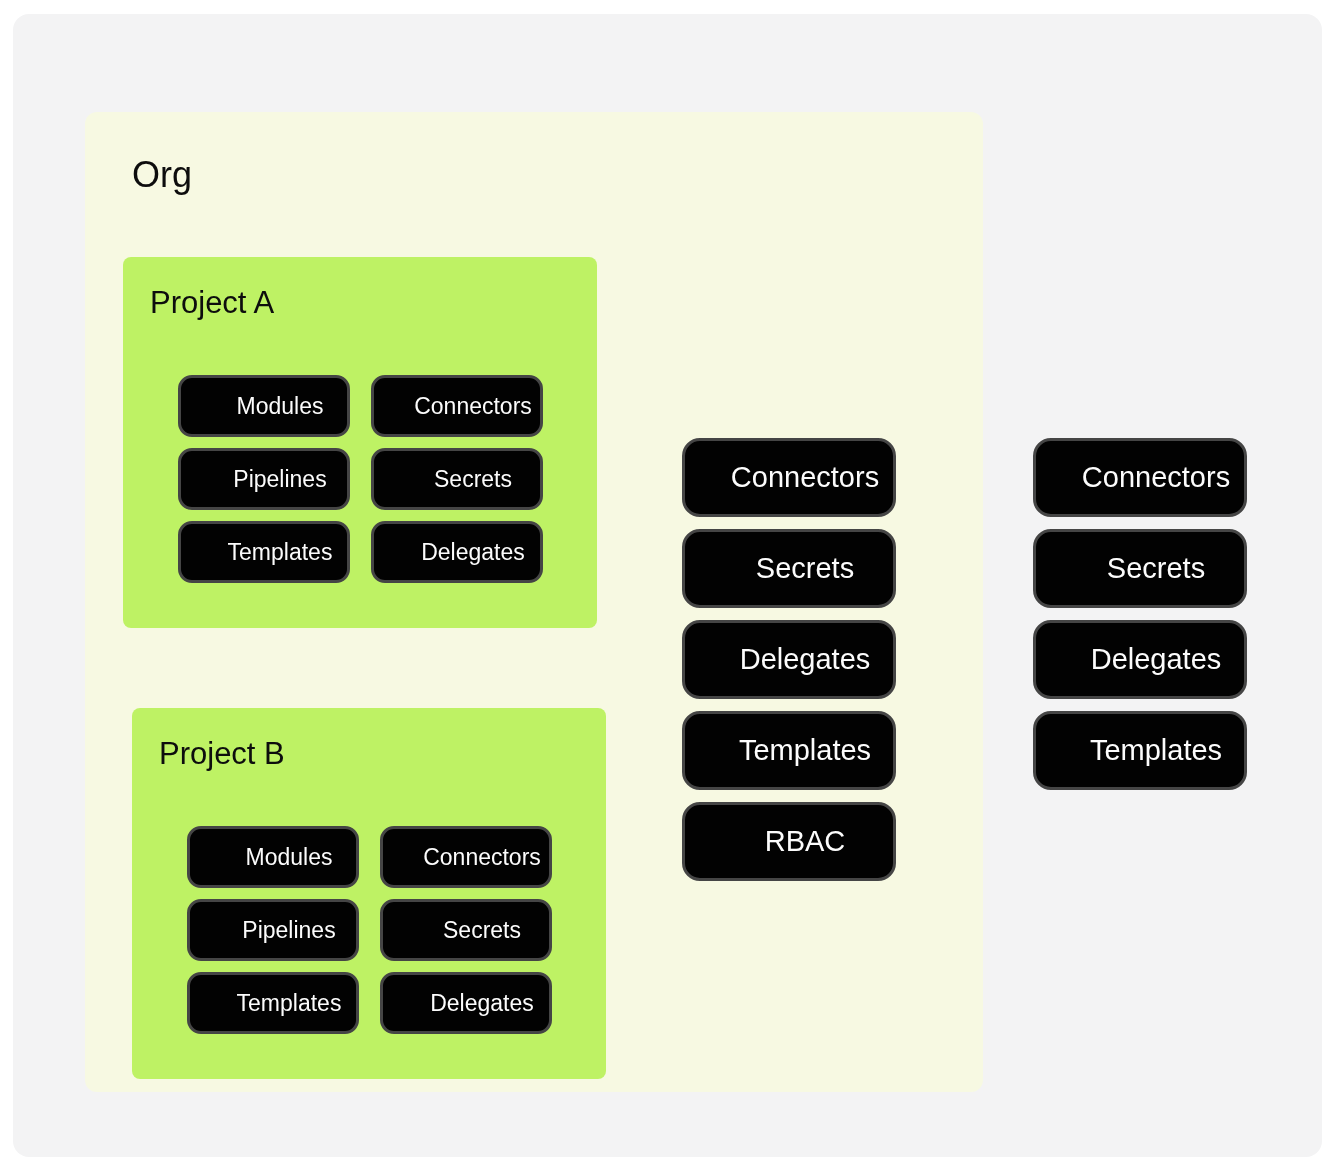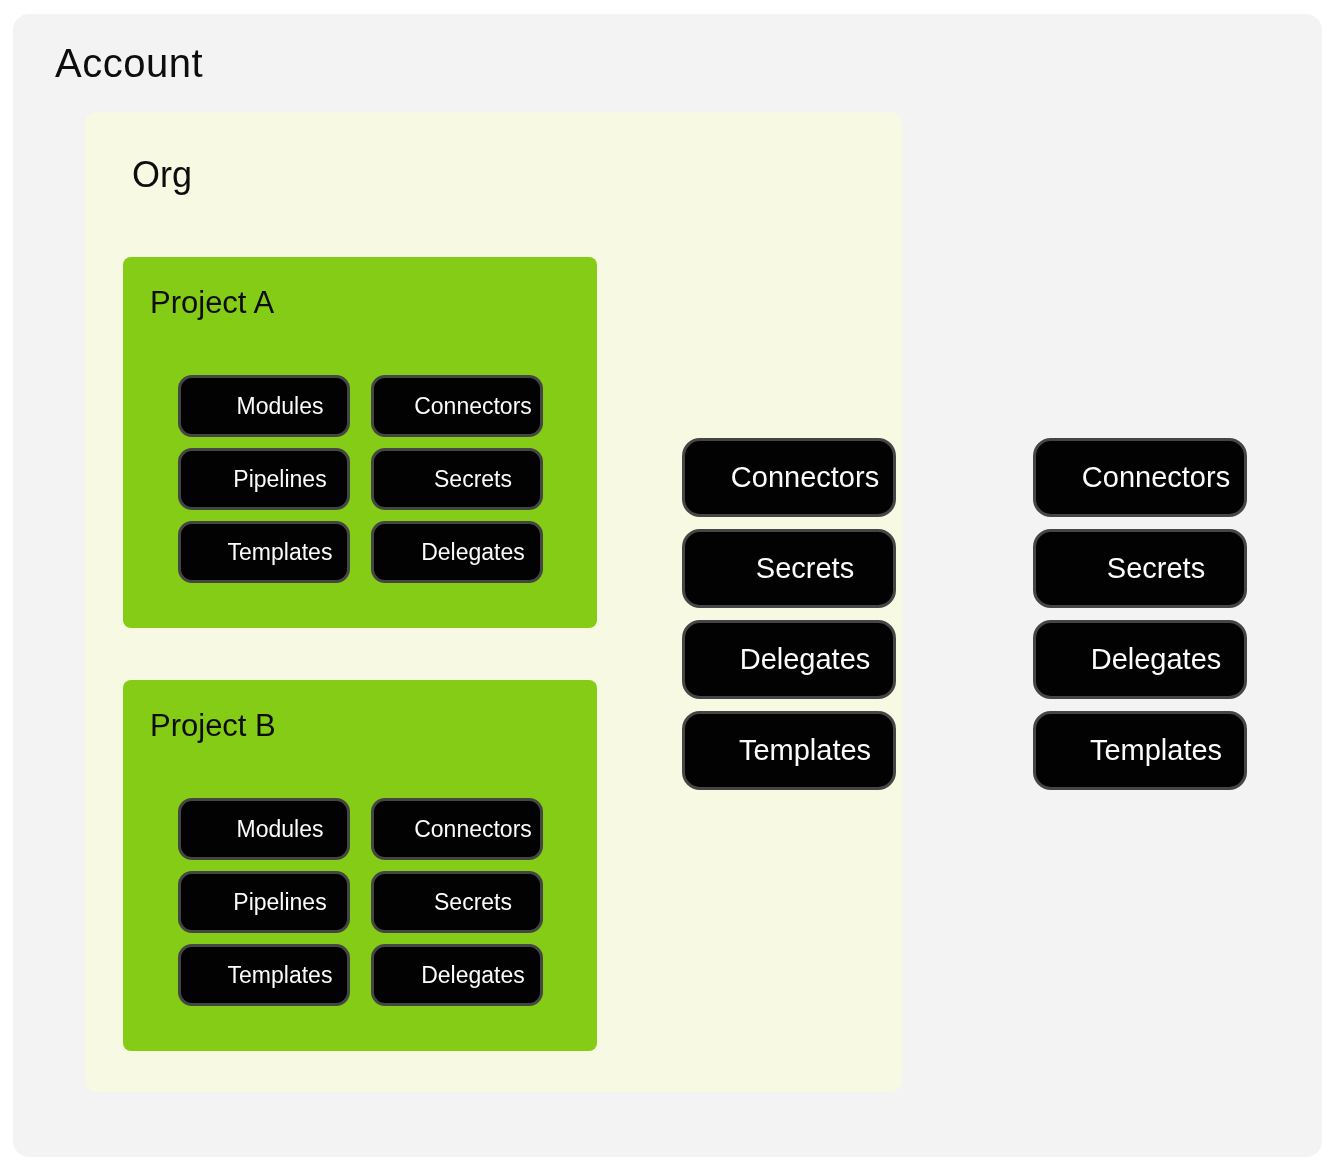--- a/index.html
+++ b/index.html
@@ -30,43 +30,43 @@
     top: 26px;
     font-size: 40px;
     line-height: 1.15;
     color: #0d0d0d;
     letter-spacing: 0.5px;
   }
   .org {
     position: absolute;
     left: 72px;
     top: 98px;
-    width: 817px;
+    width: 898px;
     height: 980px;
     background: #f7f9e2;
     border-radius: 12px;
   }
   .org-label {
     position: absolute;
     left: 47px;
     top: 42px;
     font-size: 36px;
     line-height: 1.15;
     color: #0d0d0d;
   }
   .project {
     position: absolute;
     left: 38px;
     width: 474px;
     height: 371px;
-    background: #84cc16;
+    background: #bef264;
     border-radius: 8px;
   }
   .project-a { top: 145px; }
-  .project-b { top: 568px; }
+  .project-b { top: 596px; margin-left: 9px; }
   .project-label {
     position: absolute;
     left: 27px;
     top: 28px;
     font-size: 31px;
     line-height: 1.15;
     color: #0d0d0d;
   }
   .project-grid {
     position: absolute;
@@ -115,21 +115,20 @@
     display: flex;
     flex-direction: column;
     gap: 12px;
   }
 </style>
 </head>
 <body>
 
 <div class="canvas">
   <div class="account">
-    <div class="account-label">Account</div>
 
     <div class="org">
       <div class="org-label">Org</div>
 
       <div class="project project-a">
         <div class="project-label">Project A</div>
         <div class="project-grid">
           <div class="btn btn-sm">Modules</div>
           <div class="btn btn-sm">Connectors</div>
           <div class="btn btn-sm">Pipelines</div>
@@ -149,20 +148,21 @@
           <div class="btn btn-sm">Templates</div>
           <div class="btn btn-sm">Delegates</div>
         </div>
       </div>
 
       <div class="org-column">
         <div class="btn btn-lg">Connectors</div>
         <div class="btn btn-lg">Secrets</div>
         <div class="btn btn-lg">Delegates</div>
         <div class="btn btn-lg">Templates</div>
+        <div class="btn btn-lg">RBAC</div>
       </div>
     </div>
 
     <div class="account-column">
       <div class="btn btn-lg">Connectors</div>
       <div class="btn btn-lg">Secrets</div>
       <div class="btn btn-lg">Delegates</div>
       <div class="btn btn-lg">Templates</div>
     </div>
   </div>

